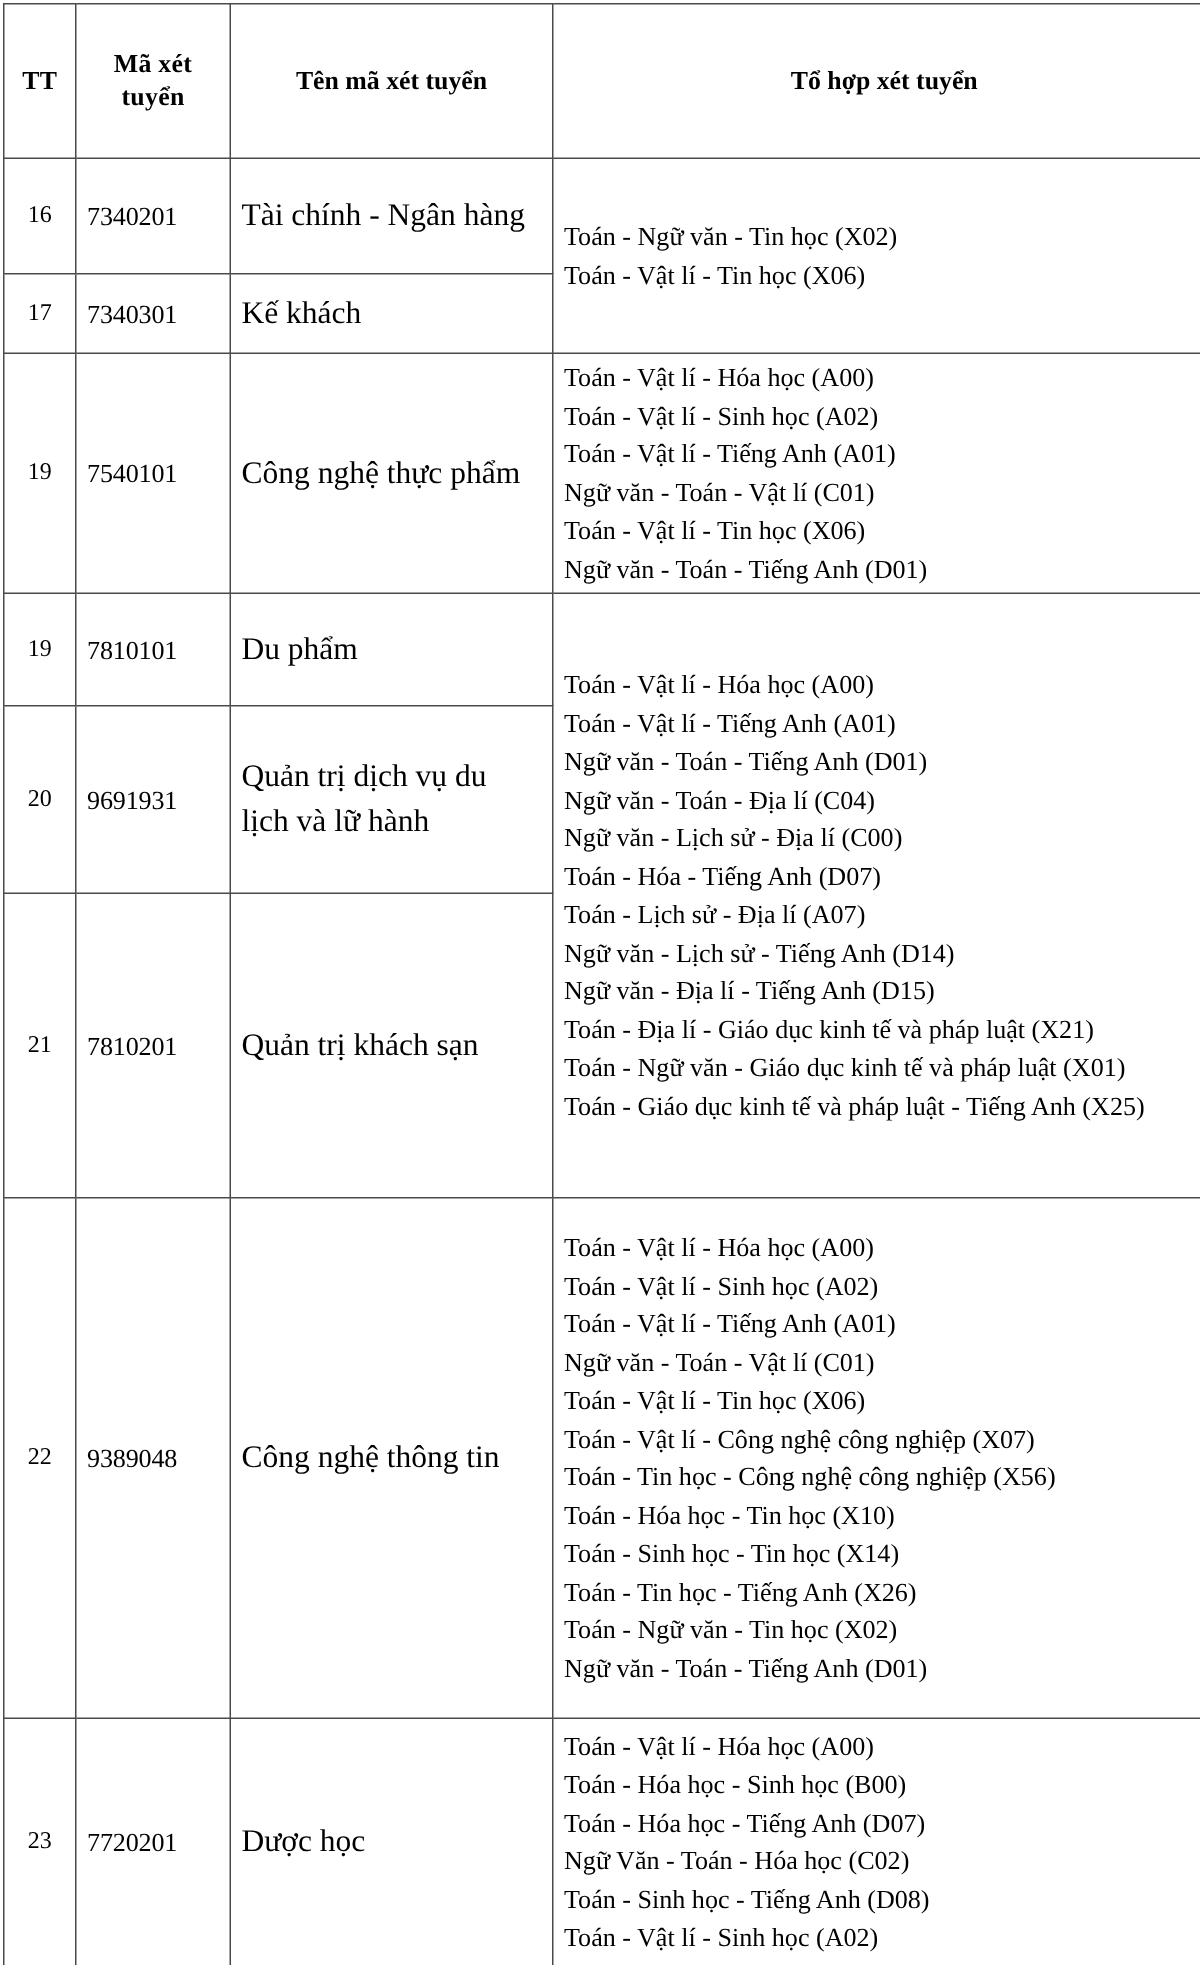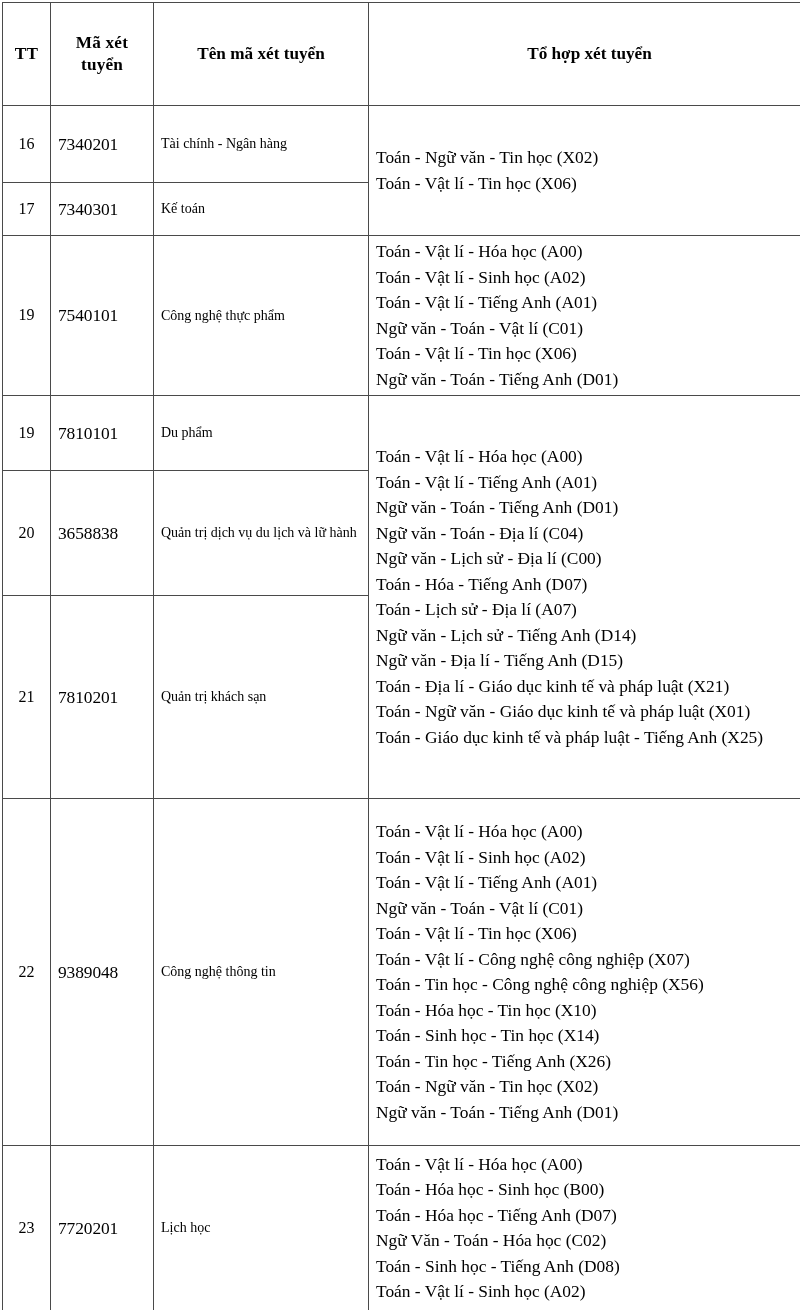--- a/index.html
+++ b/index.html
@@ -56,21 +56,21 @@
     text-align: center;
     font-size: 16px;
   }
   td.code {
     text-align: left;
     font-size: 17.4px;
     letter-spacing: -0.1px;
   }
   td.name {
     text-align: left;
-    font-size: 14px;
+    font-size: 21px;
   }
   td.combo {
     text-align: justify;
     text-align-last: left;
     vertical-align: top;
     padding: 4px 8px 4px 9px;
     font-size: 17.4px;
     line-height: 1.465;
   }
   td.combo .line {
@@ -112,21 +112,21 @@
         <td class="name">Tài chính - Ngân hàng</td>
         <td class="combo" rowspan="2">
           <span class="line">Toán - Ngữ văn - Tin học (X02)</span>
           <span class="line">Toán - Vật lí - Tin học (X06)</span>
         </td>
       </tr>
 
       <tr style="height:53px;">
         <td class="tt">17</td>
         <td class="code">7340301</td>
-        <td class="name">Kế toán</td>
+        <td class="name">Kế khách</td>
       </tr>
 
       <tr style="height:160px;">
         <td class="tt">19</td>
         <td class="code">7540101</td>
         <td class="name">Công nghệ thực phẩm</td>
         <td class="combo">
           <span class="line">Toán - Vật lí - Hóa học (A00)</span>
           <span class="line">Toán - Vật lí - Sinh học (A02)</span>
           <span class="line">Toán - Vật lí - Tiếng Anh (A01)</span>
@@ -151,21 +151,21 @@
           <span class="line">Ngữ văn - Lịch sử - Tiếng Anh (D14)</span>
           <span class="line">Ngữ văn - Địa lí - Tiếng Anh (D15)</span>
           <span class="line just">Toán - Địa lí - Giáo dục kinh tế và pháp luật (X21)</span>
           <span class="line just">Toán - Ngữ văn - Giáo dục kinh tế và pháp luật (X01)</span>
           <span class="line just">Toán - Giáo dục kinh tế và pháp luật - Tiếng Anh (X25)</span>
         </td>
       </tr>
 
       <tr style="height:125px;">
         <td class="tt">20</td>
-        <td class="code">3658838</td>
+        <td class="code">9691931</td>
         <td class="name">Quản trị dịch vụ du lịch và lữ hành</td>
       </tr>
 
       <tr style="height:203px;">
         <td class="tt">21</td>
         <td class="code">7810201</td>
         <td class="name">Quản trị khách sạn</td>
       </tr>
 
       <tr style="height:347px;">
@@ -184,21 +184,21 @@
           <span class="line">Toán - Sinh học - Tin học (X14)</span>
           <span class="line">Toán - Tin học - Tiếng Anh (X26)</span>
           <span class="line">Toán - Ngữ văn - Tin học (X02)</span>
           <span class="line">Ngữ văn - Toán - Tiếng Anh (D01)</span>
         </td>
       </tr>
 
       <tr style="height:165px;">
         <td class="tt">23</td>
         <td class="code">7720201</td>
-        <td class="name">Lịch học</td>
+        <td class="name">Dược học</td>
         <td class="combo">
           <span class="line">Toán - Vật lí - Hóa học (A00)</span>
           <span class="line">Toán - Hóa học - Sinh học (B00)</span>
           <span class="line">Toán - Hóa học - Tiếng Anh (D07)</span>
           <span class="line">Ngữ Văn - Toán - Hóa học (C02)</span>
           <span class="line">Toán - Sinh học - Tiếng Anh (D08)</span>
           <span class="line">Toán - Vật lí - Sinh học (A02)</span>
         </td>
       </tr>
 

